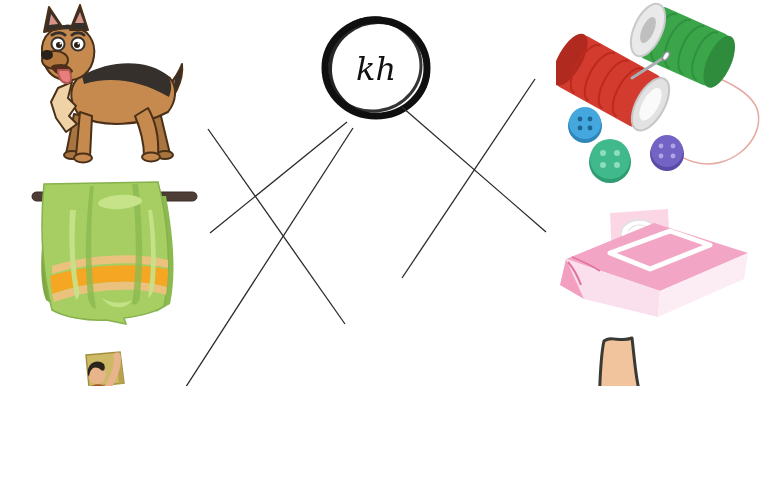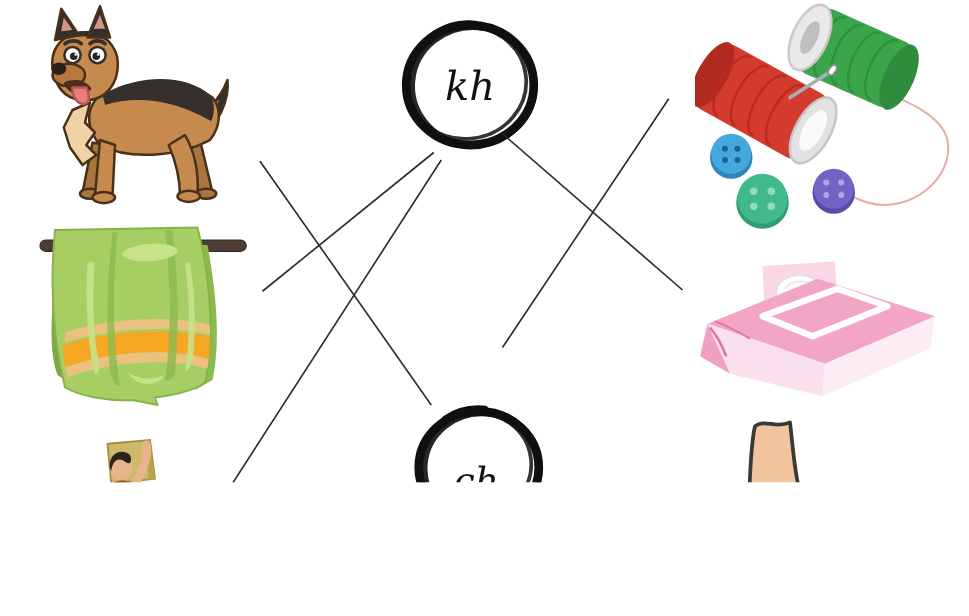--- a/index.html
+++ b/index.html
@@ -109,29 +109,20 @@
   <div class="circle-node" style="left:318px;top:14px;">
     <svg width="116" height="110" viewBox="0 0 116 110">
       <ellipse cx="58" cy="54" rx="51" ry="48" fill="none" stroke="#101010" stroke-width="7"></ellipse>
       <ellipse cx="55" cy="52" rx="48" ry="45" fill="none" stroke="#101010" stroke-width="3" opacity="0.85" transform="rotate(-7 55 52)"></ellipse>
       <ellipse cx="61" cy="55" rx="49" ry="47" fill="none" stroke="#101010" stroke-width="4" opacity="0.9" transform="rotate(5 61 55)"></ellipse>
       <path d="M30,13 C40,6 52,4 62,5" fill="none" stroke="#101010" stroke-width="5" stroke-linecap="round"></path>
       <text class="sound-label" x="58" y="66" text-anchor="middle" font-size="32" font-style="italic" fill="#111">kh</text>
     </svg>
   </div>
 
-  <div class="circle-node" style="left:328px;top:323px;">
-    <svg width="110" height="104" viewBox="0 0 110 104">
-      <ellipse cx="55" cy="51" rx="48" ry="45" fill="none" stroke="#101010" stroke-width="7"></ellipse>
-      <ellipse cx="52" cy="49" rx="45" ry="42" fill="none" stroke="#101010" stroke-width="3" opacity="0.85" transform="rotate(-7 52 49)"></ellipse>
-      <ellipse cx="58" cy="52" rx="46" ry="44" fill="none" stroke="#101010" stroke-width="4" opacity="0.9" transform="rotate(5 58 52)"></ellipse>
-      <path d="M28,12 C38,5 50,3 60,4" fill="none" stroke="#101010" stroke-width="5" stroke-linecap="round"></path>
-      <text class="sound-label" x="53" y="72" text-anchor="middle" font-size="30" font-style="italic" fill="#111">ch</text>
-    </svg>
-  </div>
 
   <figure class="item" style="left:556px;top:2px;">
     <svg width="218" height="185" viewBox="0 0 218 185">
       <path d="M111,55 C150,72 196,84 202,110 C208,140 172,170 138,160 C124,156 112,147 108,140" fill="none" stroke="#e7aba4" stroke-width="1.6"></path>
       <path d="M20,58 L40,70" stroke="#f5c9c4" stroke-width="1.6"></path>
 
       <g transform="rotate(24 92 28)">
         <rect x="92" y="0" width="80" height="56" rx="8" fill="#3ba54a"></rect>
         <ellipse cx="170" cy="28" rx="12" ry="28" fill="#2e8c3c"></ellipse>
         <path d="M112,2 A12,26 0 0 0 112,54" fill="none" stroke="#2f9140" stroke-width="2"></path>

